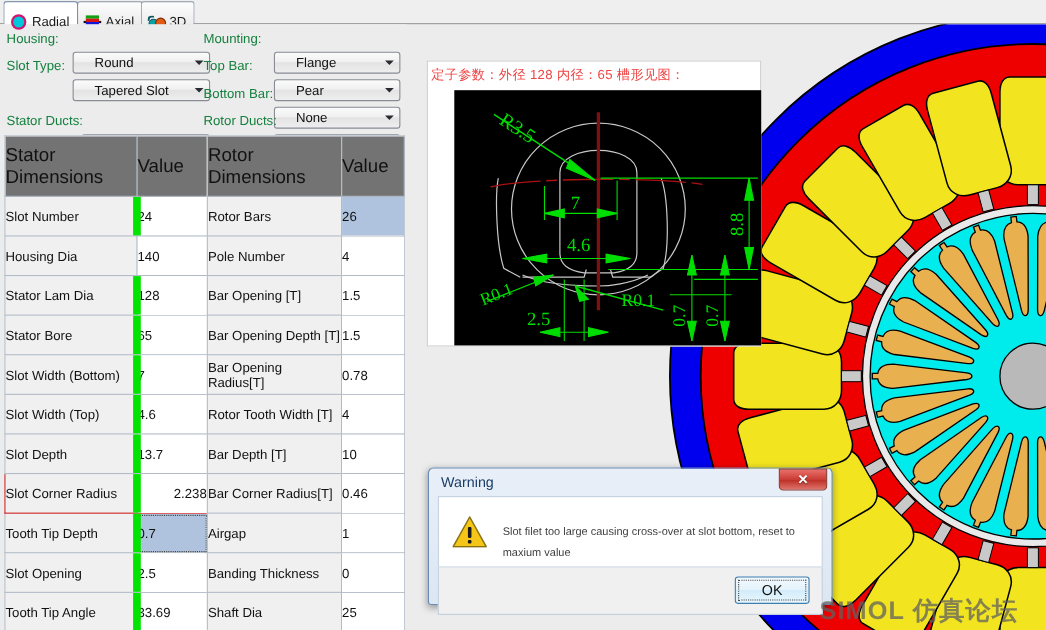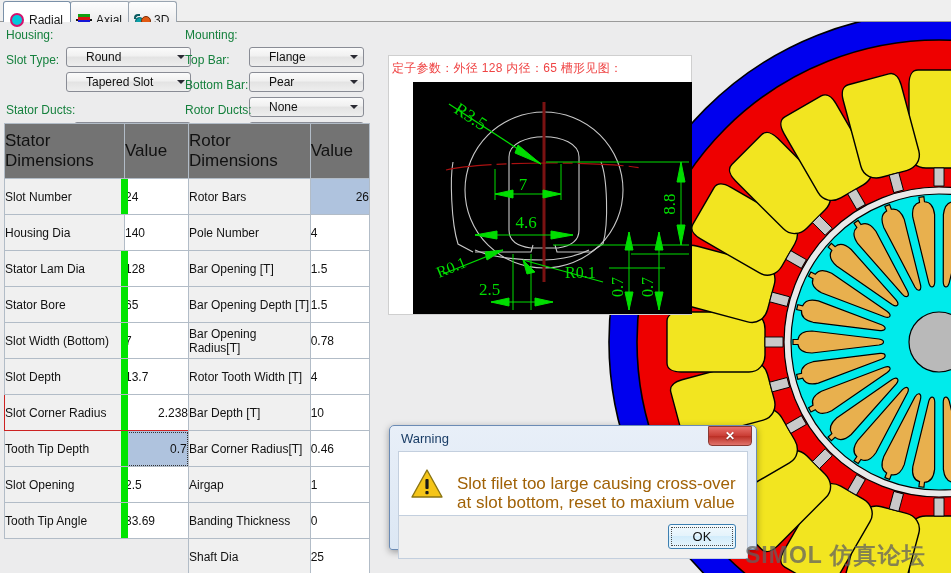--- a/index.html
+++ b/index.html
@@ -123,21 +123,20 @@
   }
   td.val {
     background:#ffffff; padding-left:7px; position:relative; text-align:left;
   }
   td.val.green::before {
     content:""; position:absolute; left:-4px; top:0px; bottom:0px; width:7px;
     background:#00e400; z-index:2;
   }
   td.val.sel {
     background:#afc3de;
-    padding-left:45px;
   }
   td.val.sel.focus {
     outline:1px dotted #333; outline-offset:-2px;
   }
   tr.hl td { border-top:1px solid #cc2222 !important; border-bottom:1px solid #cc2222 !important; }
   tr.hl td.name { border-left:1px solid #cc2222 !important; }
   tr.hl td.val  { border-right:1px solid #cc2222 !important;text-align:right; }
 
   
   .diagpanel {
@@ -176,21 +175,21 @@
     color:#fff; font-size:12px; font-weight:bold;
     display:flex; align-items:center; justify-content:center;
     text-shadow:0 1px 1px rgba(0,0,0,.5);
   }
   .dlg-body {
     position:absolute; left:8px; top:25px; right:8px; height:65px;
     background:#fff; border:1px solid #c3cfde;
     display:flex; align-items:center; gap:14px; padding-left:12px;
   }
   .warn-tri { width:32px; height:29px; flex:0 0 auto; }
-  .dlg-msg { font-size:17px; color:#a16207; line-height:19px;margin-top:18px; }
+  .dlg-msg { font-size:10px; color:#404040; line-height:19px;margin-top:18px; }
   .dlg-foot {
     position:absolute; left:8px; top:90px; right:8px; height:43px;
     background:#f0f0f0; border:1px solid #c3cfde; border-top:none;
   }
   .okbtn {
     position:absolute; right:11px; top:8px; width:68px; height:25px;
     border:1px solid #3c7fb1; border-radius:3px;
     background: linear-gradient(to bottom,#f2f9fe 0%,#e4f3fb 48%,#d2ecfb 49%,#e8f6fd 100%);
     font-size:13px; color:#111;
     display:flex; align-items:center; justify-content:center;
@@ -314,20 +313,24 @@
           </tr>
           <tr>
             <td class="name">Stator Bore</td>
             <td class="val green">65</td>
           </tr>
           <tr>
             <td class="name">Slot Width (Bottom)</td>
             <td class="val green">7</td>
           </tr>
           <tr>
+            <td class="name">Slot Width (Top)</td>
+            <td class="val green">4.6</td>
+          </tr>
+          <tr>
             <td class="name">Slot Depth</td>
             <td class="val green">13.7</td>
           </tr>
           <tr class="hl">
             <td class="name">Slot Corner Radius</td>
             <td class="val green">2.238</td>
           </tr>
           <tr>
             <td class="name">Tooth Tip Depth</td>
             <td class="val green sel focus">0.7</td>

